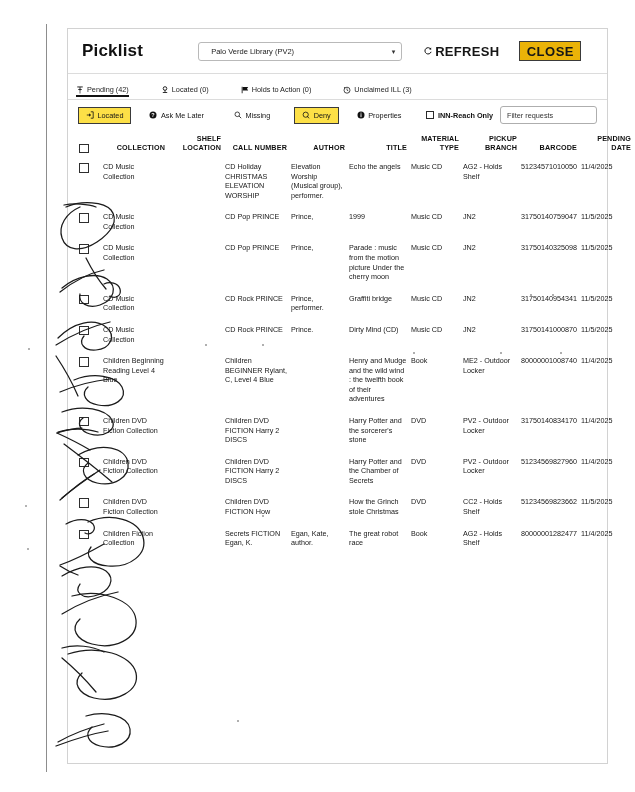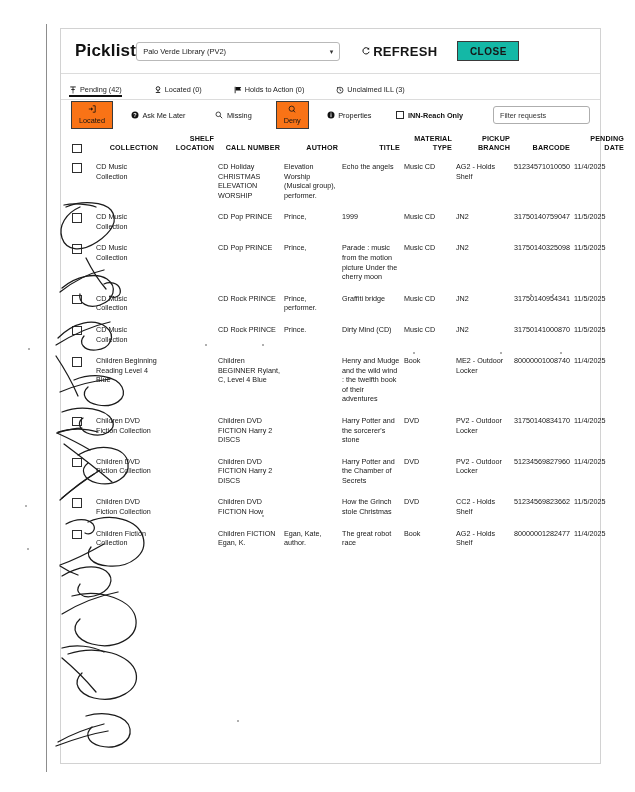--- a/index.html
+++ b/index.html
@@ -33,21 +33,21 @@
   }
   .speck {
     position: absolute;
     background: #9a9a9a;
     border-radius: 50%;
   }
 
   
   #app-window {
     position: absolute;
-    left: 60px;
+    left: 67px;
     top: 28px;
     width: 541px;
     height: 736px;
     border: 1px solid #d2d2d2;
     background: #fff;
     box-sizing: border-box;
   }
 
   
   #header-bar {
@@ -58,29 +58,30 @@
     padding: 0 14px;
     box-sizing: border-box;
   }
   #page-title {
     font-size: 17px;
     font-weight: bold;
     letter-spacing: .2px;
     color: #111;
   }
   #library-select {
+    margin-left: 55px;
     width: 204px;
     height: 19px;
     border: 1px solid #b9b9b9;
     border-radius: 3px;
     font-size: 7.5px;
     color: #222;
     display: flex;
     align-items: center;
-    padding: 0 6px;
+    padding: 0 12px;
     box-sizing: border-box;
     background: #fff;
     position: relative;
   }
   #library-select .caret {
     position: absolute;
     right: 6px;
     font-size: 7px;
     line-height: 1;
     color: #333;
@@ -97,22 +98,22 @@
     background: none;
     border: none;
     padding: 0;
     font-family: inherit;
   }
   #close-button {
     margin-left: 20px;
     width: 62px;
     height: 20px;
     border: 1px solid #3a3a3a;
-    background: #14b8a6;
-    font-size: 10px;
+    background: #eab308;
+    font-size: 13px;
     font-weight: bold;
     letter-spacing: .5px;
     color: #161616;
     font-family: inherit;
     display: flex;
     align-items: center;
     justify-content: center;
   }
 
   
@@ -167,22 +168,21 @@
     gap: 3.5px;
     font-size: 7.3px;
     color: #141414;
     background: none;
     font-family: inherit;
     white-space: nowrap;
   }
   .act-btn.boxed {
     border: 1px solid #3a3a3a;
     padding: 3px 7px;
-    background: #f97316;
-    flex-direction: column;
+    background: #fde047;
   }
   .act-btn.plain { border: none; padding: 3px 6px; }
   .gap-sm { width: 12px; }
   .gap-md { width: 18px; }
   .inn-check {
     width: 8.5px; height: 8.5px;
     border: 1.2px solid #2a2a2a;
     background: #fff;
     box-sizing: border-box;
   }
@@ -559,21 +559,21 @@
           <td class="col-pickup">CC2 - Holds Shelf</td>
           <td class="col-bar">51234569823662</td>
           <td class="col-date">11/5/2025</td>
         </tr>
         <tr>
           <td class="col-check">
             <span class="row-check"></span>
           </td>
           <td class="col-coll">Children Fiction Collection</td>
           <td class="col-shelf"></td>
-          <td class="col-call">Children FICTION Egan, K.</td>
+          <td class="col-call">Secrets FICTION Egan, K.</td>
           <td class="col-author">Egan, Kate, author.</td>
           <td class="col-title">The great robot race</td>
           <td class="col-mat">Book</td>
           <td class="col-pickup">AG2 - Holds Shelf</td>
           <td class="col-bar">80000001282477</td>
           <td class="col-date">11/4/2025</td>
         </tr>
       </tbody>
   </table>
 </div>

